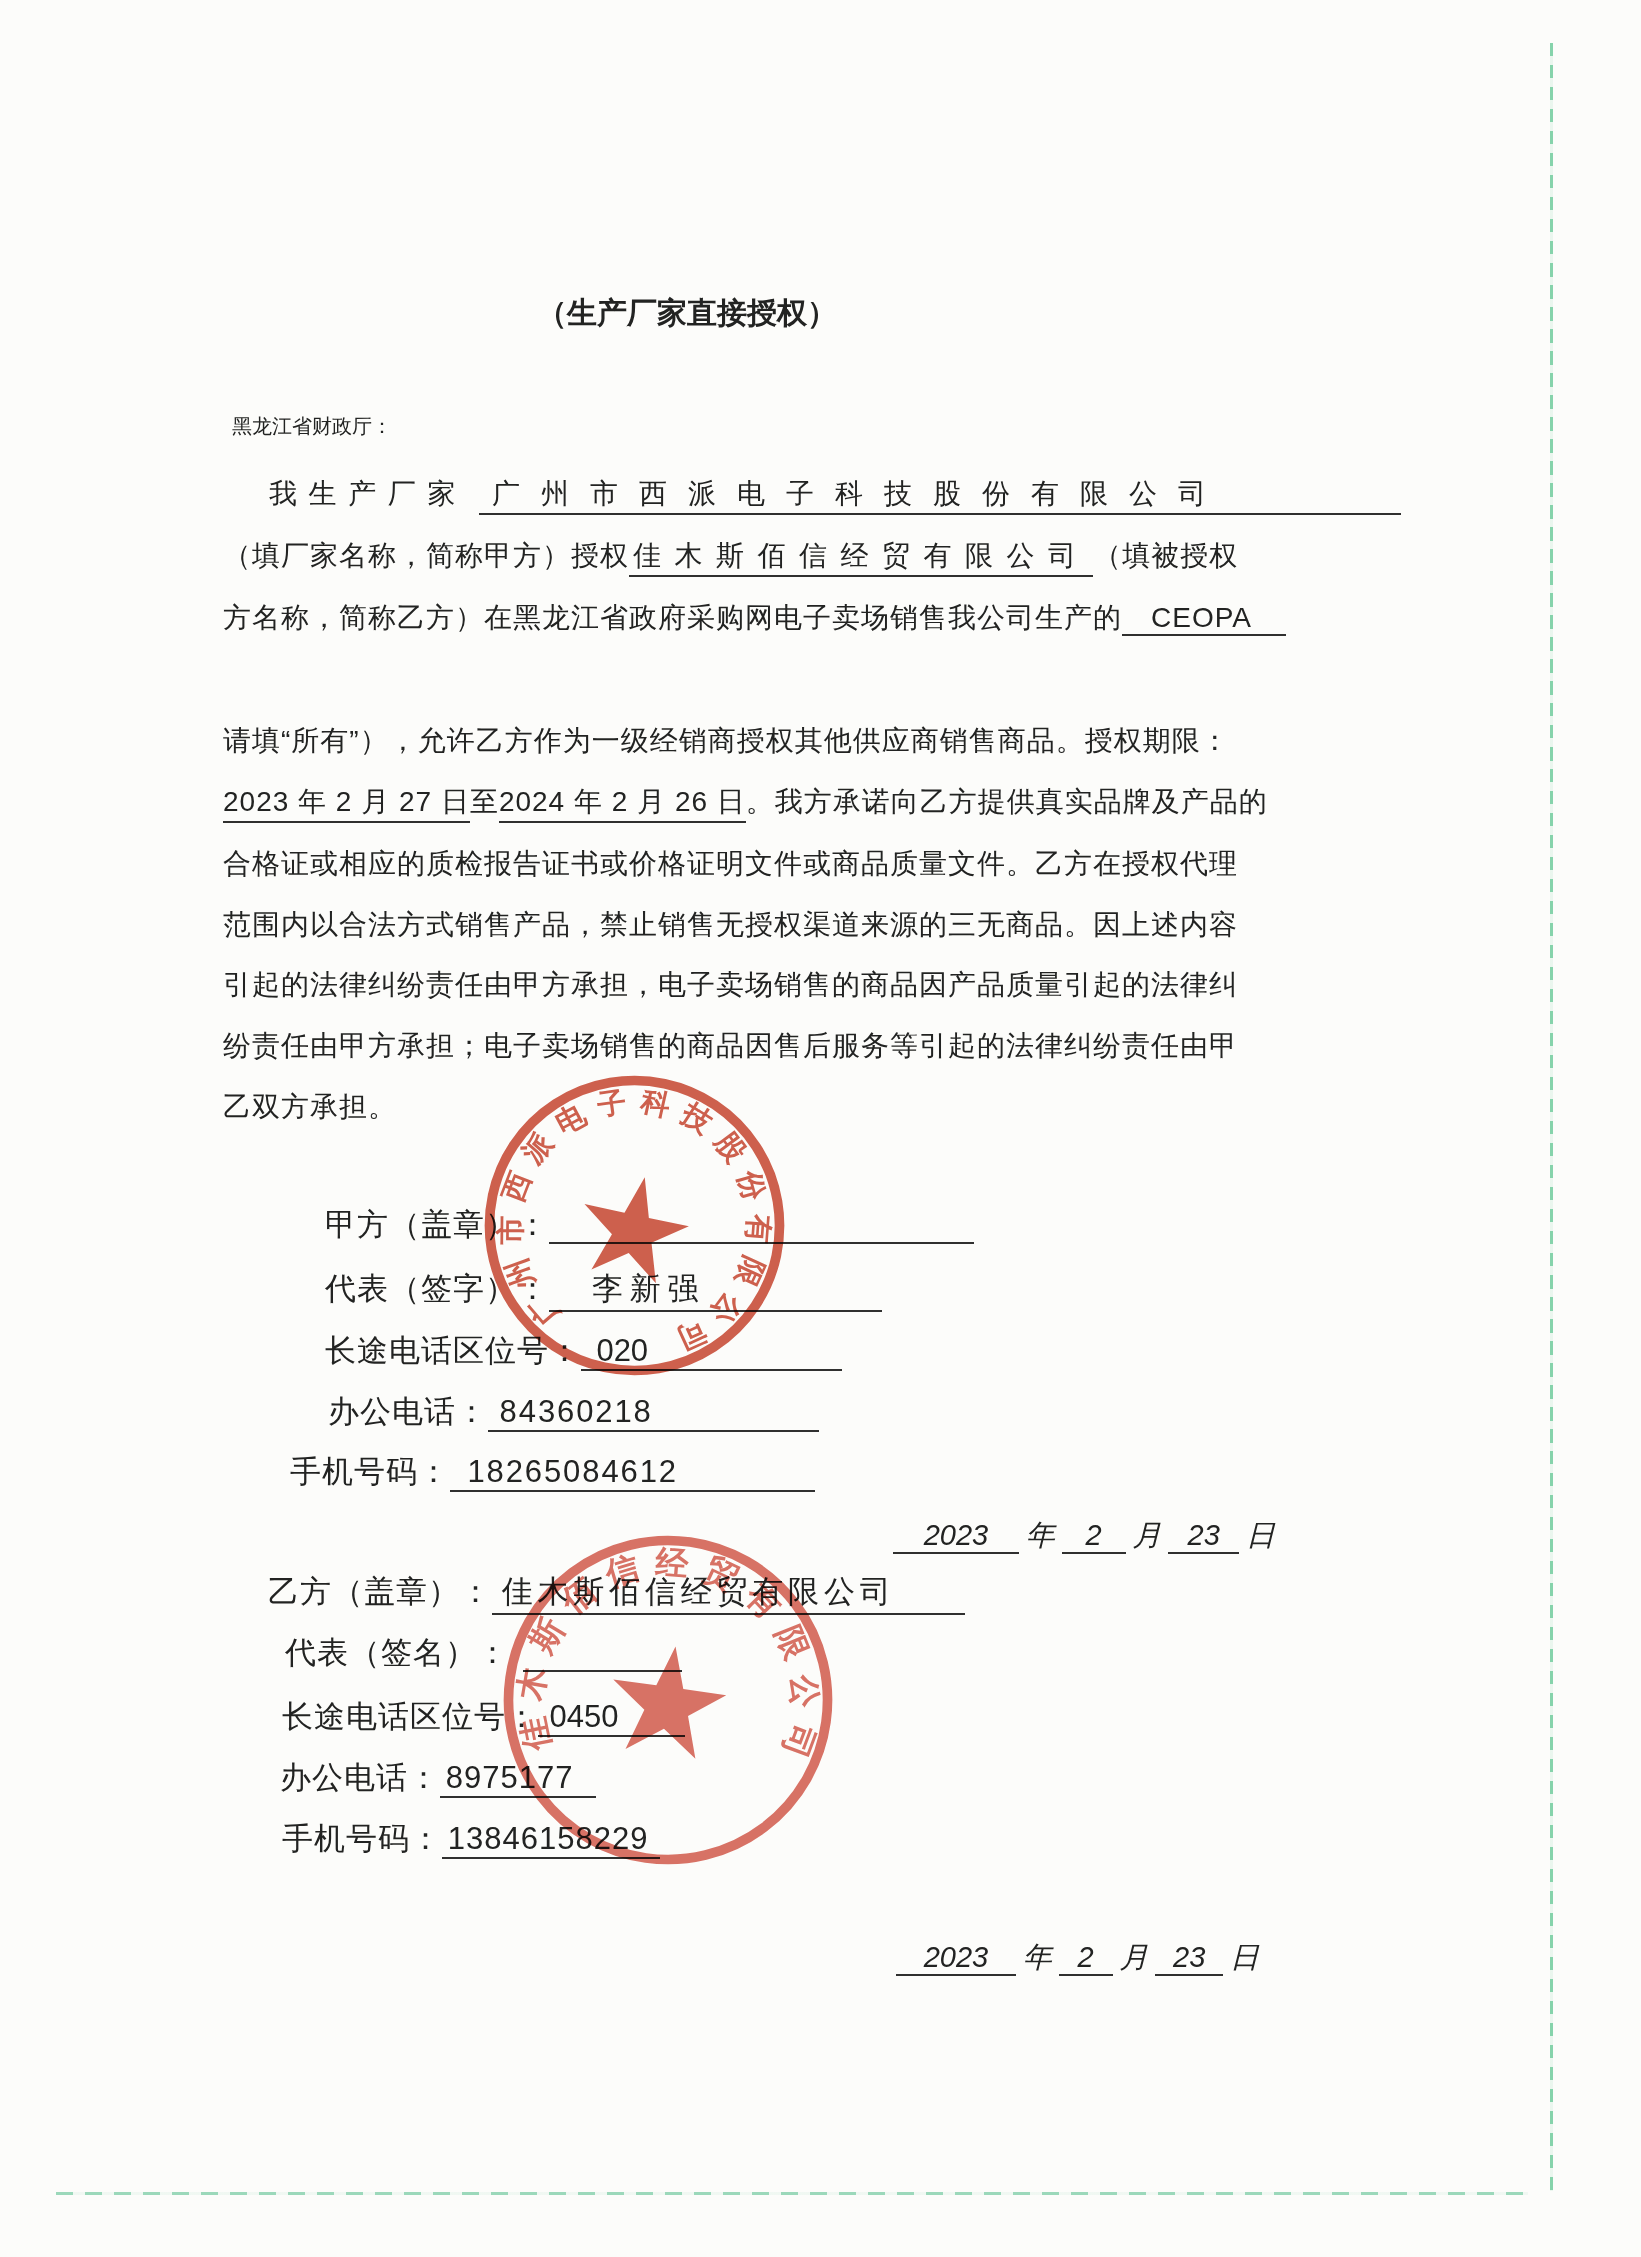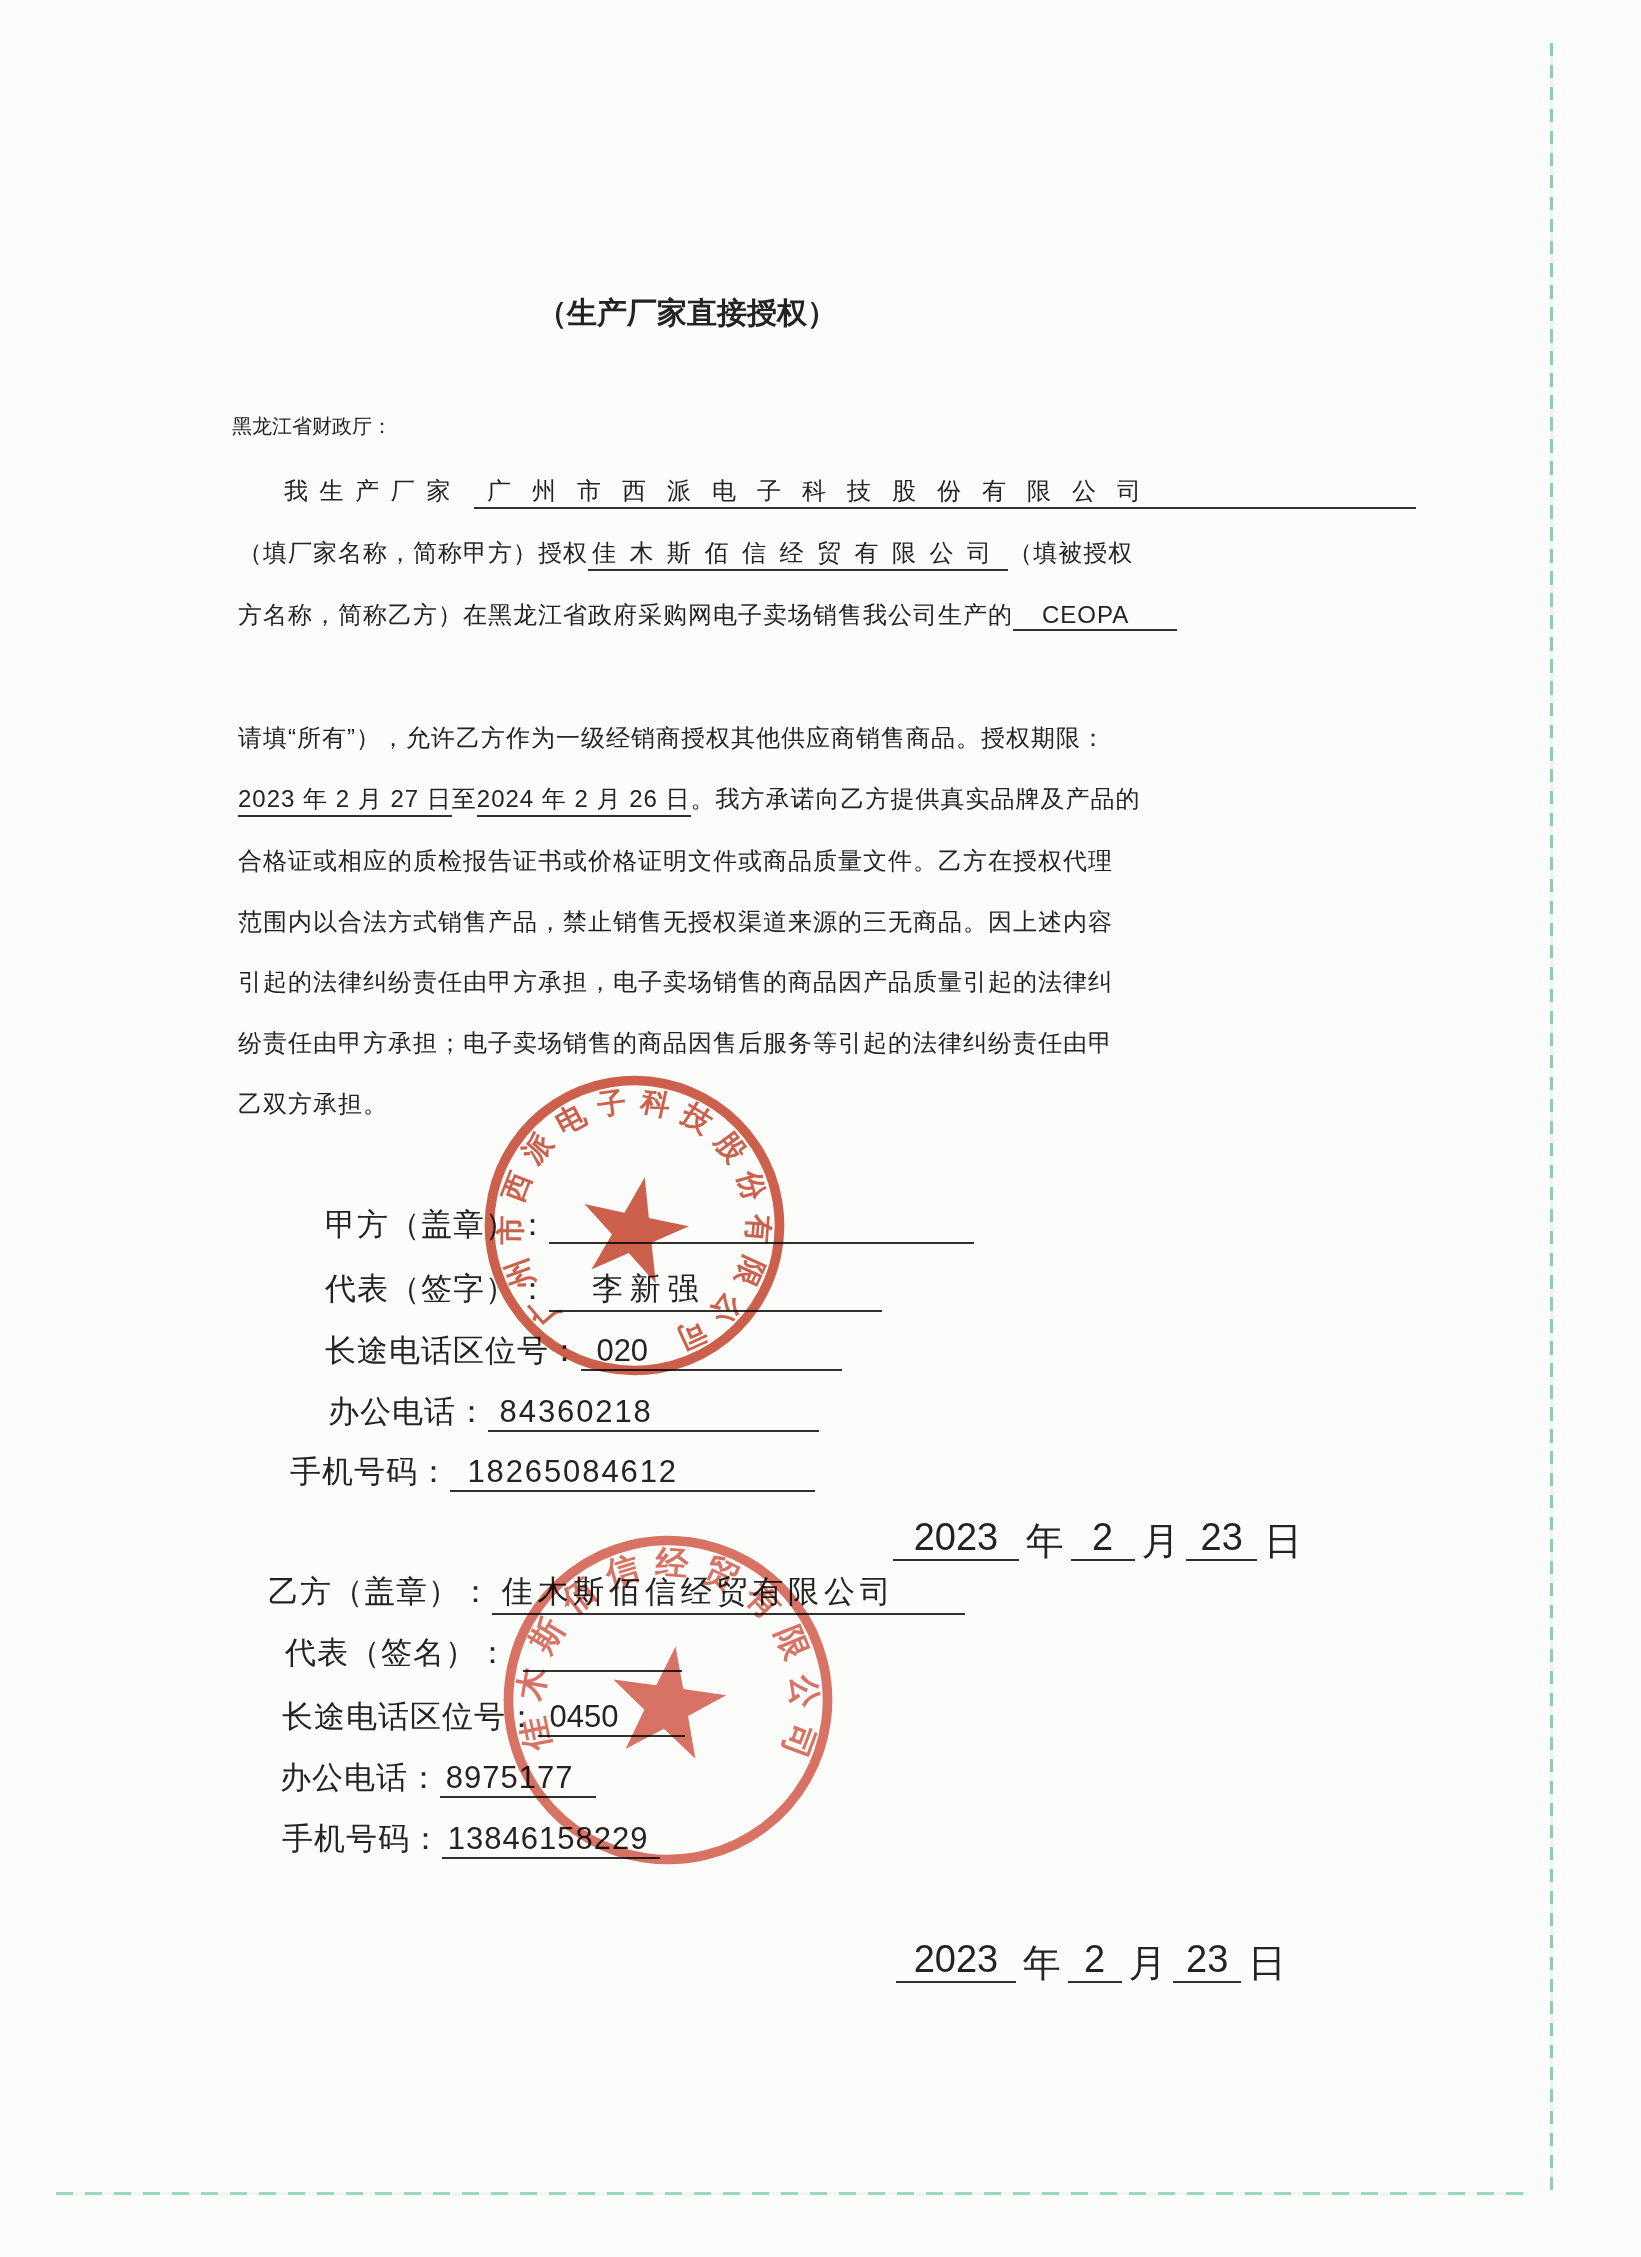--- a/index.html
+++ b/index.html
@@ -7,38 +7,38 @@
     position:relative;width:1641px;height:2257px;overflow:hidden;
     background:#fcfcfa;
     font-family:"Liberation Sans", sans-serif;
     color:#222322;
   }
   
   .doc-title{position:absolute;left:388px;top:232px;font-size:31px;font-weight:700;letter-spacing:-0.5px;white-space:nowrap;}
   .doc-subtitle{position:absolute;left:537px;top:293px;font-size:30px;font-weight:700;white-space:nowrap;}
   .salutation{position:absolute;left:232px;top:413px;font-size:20px;white-space:nowrap;}
   
-  .line{position:absolute;left:238px;width:1178px;font-size:24px;letter-spacing:1px;white-space:nowrap;}
+  .line{position:absolute;left:223px;width:1178px;font-size:28px;letter-spacing:1px;white-space:nowrap;}
   .line.flex{display:flex;align-items:baseline;}
   .ls12{letter-spacing:11.6px;}
   .ls22{letter-spacing:21px;}
   .ls14{letter-spacing:13.5px;}
   .blank{
     display:inline-block;border-bottom:2.9px solid #30302f;
     vertical-align:baseline;
   }
   .blank.empty{height:1.2em;vertical-align:-0.28em;}
   .blank.fill{flex:1 1 auto;}
   .indent1{margin-left:46px;}
   
   .row{position:absolute;font-size:31px;white-space:nowrap;}
   .row .lbl{letter-spacing:1px;}
   .val{text-align:left;}
   
-  .date-row{position:absolute;display:flex;align-items:flex-start;font-size:38px;}
+  .date-row{position:absolute;display:flex;align-items:center;font-size:29px;font-style:italic;}
   .date-row .blank{text-align:center;}
   .d-gap{margin:0 6.8px;}
   
   .stamp{position:absolute;mix-blend-mode:multiply;opacity:0.85;}
   .stamp-a{left:475px;top:1066px;transform:rotate(12deg);}
   .stamp-b{left:494px;top:1526px;transform:rotate(8deg);}
   
   .edge-v{
     position:absolute;left:1550px;top:43px;width:2.9px;height:2148px;
     background:repeating-linear-gradient(to bottom,#86d3ab 0 13.5px,rgba(134,211,171,0.15) 13.5px 22px);

